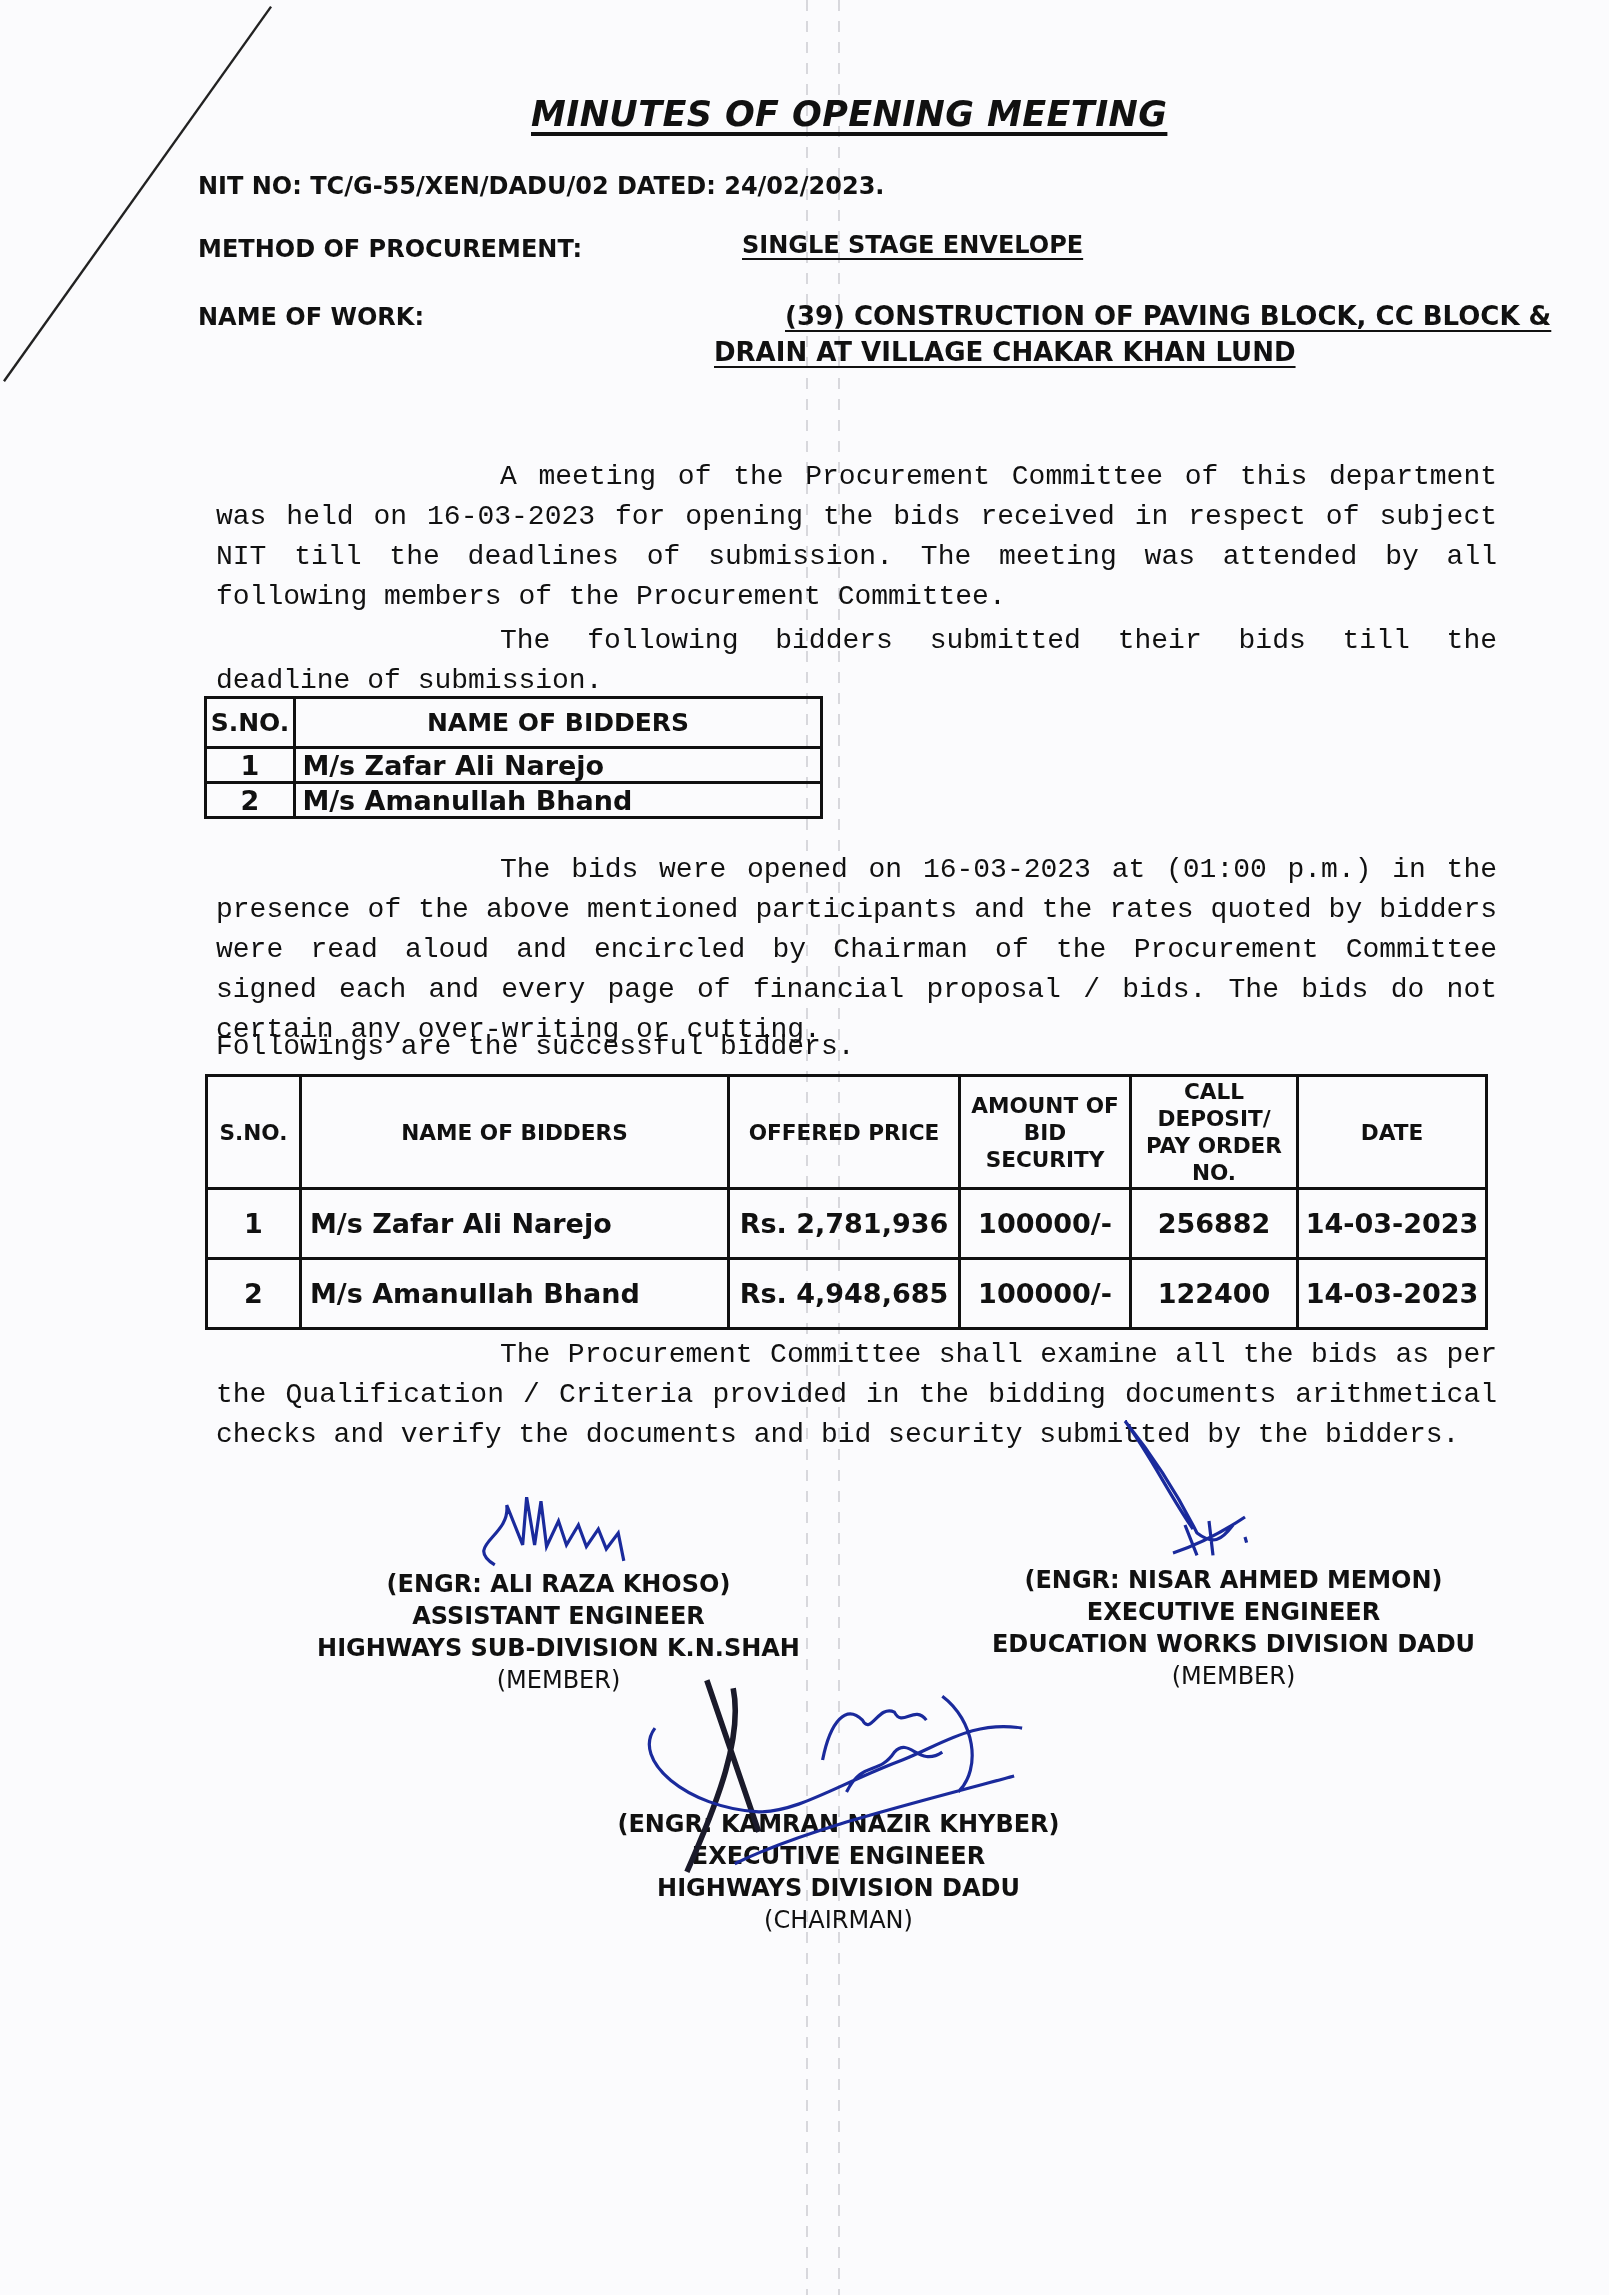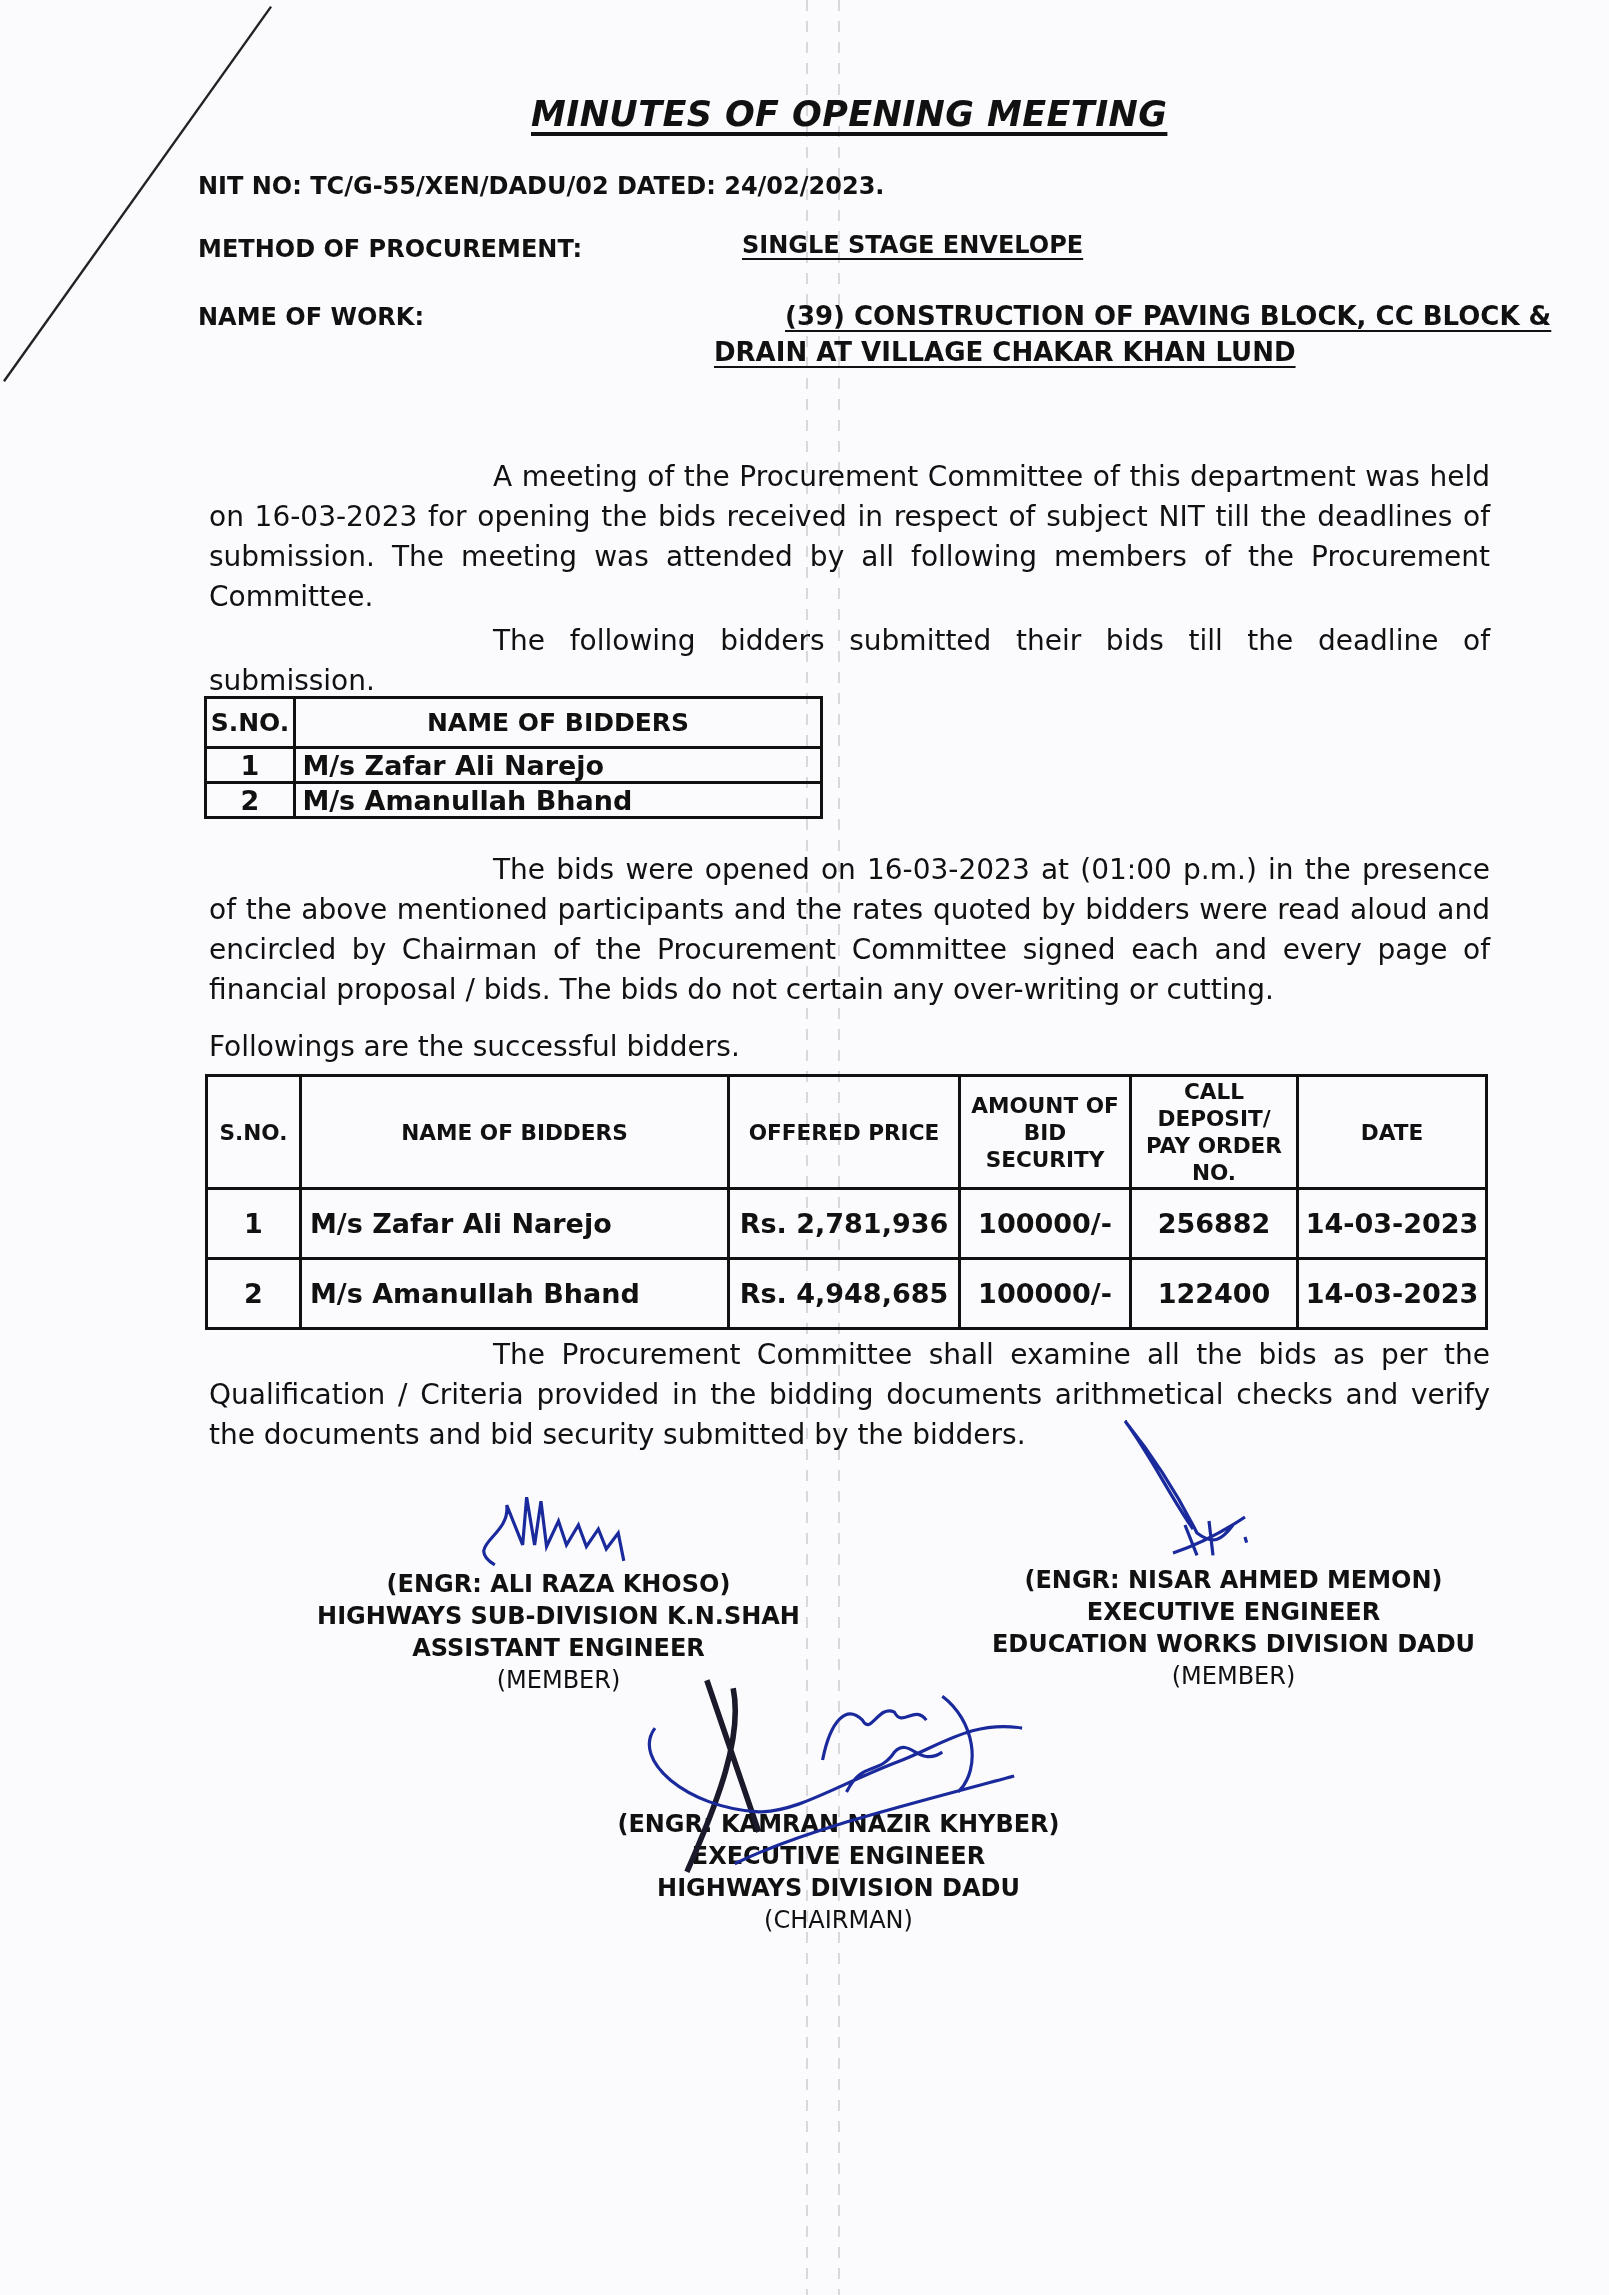--- a/index.html
+++ b/index.html
@@ -9,21 +9,21 @@
     font-family: "DejaVu Sans", sans-serif; color: #111;
   }
   .page { position: absolute; inset: 0; }
   .fold { position: absolute; top: 0; width: 1.6px; height: 2295px;
     background: repeating-linear-gradient(to bottom, rgba(150,150,160,.35) 0 11.2px, transparent 11.2px 21px); }
   .abs { position: absolute; }
   .title { left: 531px; top: 94px; font-size: 35px; font-weight: bold;
     text-decoration: underline; text-decoration-thickness: 4px; text-underline-offset: 6.4px; letter-spacing: 0.4px; font-style: italic; }
   .meta { font-size: 24px; font-weight: bold; }
   .meta-u { text-decoration: underline; text-decoration-thickness: 2.4px; text-underline-offset: 4.8px; }
-  .para { font-size: 28px; line-height: 40px; text-align: justify; width: 1281px; left: 209px; }
+  .para { font-size: 28px; line-height: 40px; text-align: justify; width: 1281px; left: 216px; font-family: Liberation Mono, monospace; }
   .indent { text-indent: 284px; }
   table { border-collapse: collapse; position: absolute; }
   td, th { border: 3.2px solid #111; }
   .t1 { left: 204px; top: 696px; width: 619px; }
   .t1 th { font-size: 25px; height: 45px; }
   .t1 td { font-size: 27px; font-weight: bold; height: 32px; padding: 0 6.4px; }
   .t2 { left: 205px; top: 1074px; width: 1283px; }
   .t2 th { font-size: 21.6px; font-weight: bold; height: 81px; line-height: 27px; }
   .t2 td { font-size: 27px; font-weight: bold; height: 65px; text-align: center; }
   .t2 td.name { text-align: left; padding-left: 8px; }
@@ -103,22 +103,22 @@
   </tbody>
     </table>
 
   <div class="abs para indent" style="top:1335px">The Procurement Committee shall examine all the bids as per the Qualification / Criteria provided in the bidding documents arithmetical checks and verify the documents and bid security submitted by the bidders.</div>
 
   <svg class="sig" style="left:447px;top:1489px" width="223" height="88" viewBox="0 0 280 110">
     <path d="M60 95 C20 70 80 60 75 20 L95 70 L100 10 L110 70 L118 15 L125 72 L140 40 L150 70 L165 45 L175 72 L190 50 L200 75 L215 55 L222 90" fill="none" stroke="#1a2a9c" stroke-width="4"></path>
   </svg>
   <div class="sig-block" style="left:303px;top:1568px;width:511px">
     <div class="b">(ENGR: ALI RAZA KHOSO)</div>
+    <div class="b">ASSISTANT ENGINEER</div>
     <div class="b">HIGHWAYS SUB-DIVISION K.N.SHAH</div>
-    <div class="b">ASSISTANT ENGINEER</div>
     <div>(MEMBER)</div>
   </div>
 
   <svg class="sig" style="left:1101px;top:1413px" width="160" height="152" viewBox="0 0 200 190">
     <path d="M30 10 C70 60 100 110 120 150 C140 165 150 160 165 140 M30 10 C60 50 90 110 115 145 M105 140 L120 178 M135 135 L140 178 M90 175 C120 165 150 150 180 130 M180 155 L182 162" fill="none" stroke="#1a2a9c" stroke-width="4"></path>
   </svg>
   <div class="sig-block" style="left:986px;top:1564px;width:495px">
     <div class="b">(ENGR: NISAR AHMED MEMON)</div>
     <div class="b">EXECUTIVE ENGINEER</div>
     <div class="b">EDUCATION WORKS DIVISION DADU</div>

